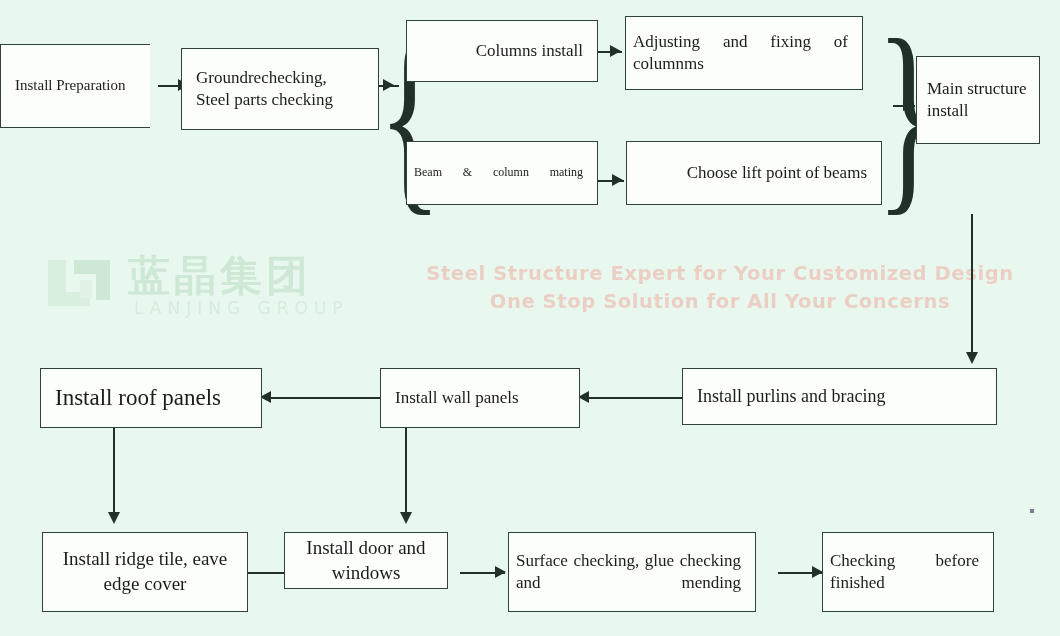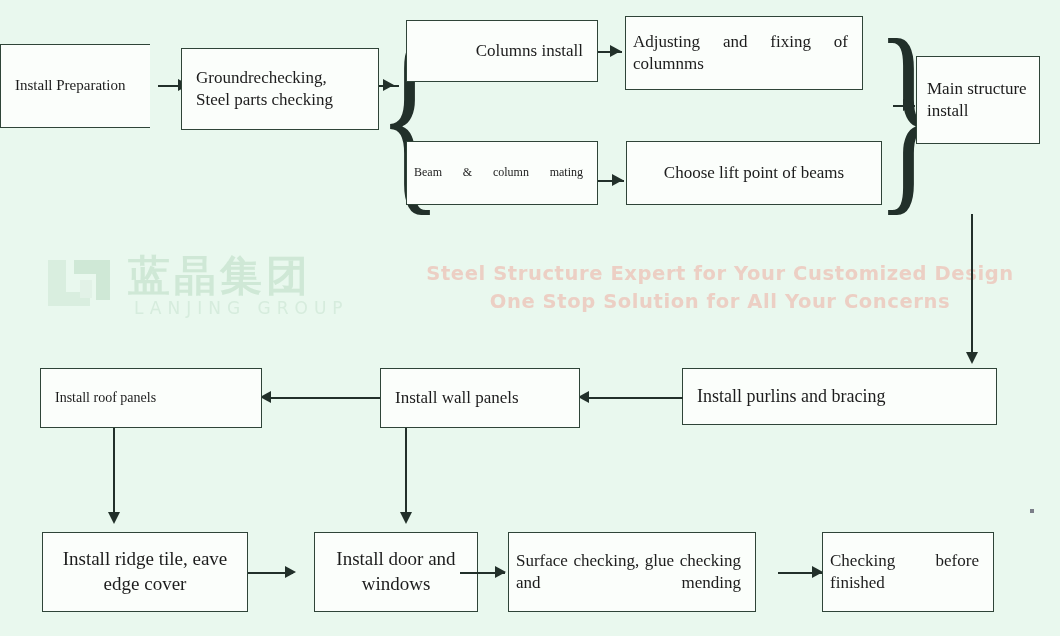--- a/index.html
+++ b/index.html
@@ -183,21 +183,21 @@
   </div>
 
   <div class="node justify" style="left:406px; top:141px; width:192px; height:64px; font-size:12px;">
     <span class="txt">Beam  &amp;  column  mating</span>
   </div>
 
   <div class="line hline" style="left:598px; top:180px; width:26px;"></div>
   <div class="arrowhead right" style="left:612px; top:174px;"></div>
 
   <div class="node center" style="left:626px; top:141px; width:256px; height:64px; font-size:17px;">
-    <span class="txt" style="text-align:center;">Choose lift point of beams</span>
+    <span class="txt" style="text-align:right;">Choose lift point of beams</span>
   </div>
 
   <div class="brace" style="left:876px; top:6px; font-size:215px; transform:scaleX(0.62); transform-origin:left top;">}</div>
 
   <div class="line hline" style="left:893px; top:105px; width:22px;"></div>
   <div class="arrowhead right" style="left:903px; top:99px;"></div>
 
   <div class="node" style="left:916px; top:56px; width:124px; height:88px; font-size:17px;">
     <span class="txt" style="padding:0 10px;">
       <span>Main structure install</span>
@@ -214,38 +214,38 @@
   <div class="line hline" style="left:583px; top:397px; width:100px;"></div>
   <div class="arrowhead left" style="left:578px; top:391px;"></div>
 
   <div class="node" style="left:380px; top:368px; width:200px; height:60px; font-size:17px;">
     <span class="txt">Install  wall  panels</span>
   </div>
 
   <div class="line hline" style="left:266px; top:397px; width:114px;"></div>
   <div class="arrowhead left" style="left:260px; top:391px;"></div>
 
-  <div class="node" style="left:40px; top:368px; width:222px; height:60px; font-size:14px;">
+  <div class="node" style="left:40px; top:368px; width:222px; height:60px; font-size:23px;">
     <span class="txt">Install roof panels</span>
   </div>
 
   <div class="line vline" style="left:113px; top:428px; height:88px;"></div>
   <div class="arrowhead down" style="left:108px; top:512px;"></div>
 
   <div class="line vline" style="left:405px; top:428px; height:88px;"></div>
   <div class="arrowhead down" style="left:400px; top:512px;"></div>
 
   <div class="node center" style="left:42px; top:532px; width:206px; height:80px; font-size:19px;">
     <span class="txt">Install ridge tile, eave edge cover</span>
   </div>
 
   <div class="line hline" style="left:248px; top:572px; width:45px;"></div>
   <div class="arrowhead right" style="left:285px; top:566px;"></div>
 
-  <div class="node center" style="left:314px; top:532px; width:164px; height:80px; font-size:19px;">
+  <div class="node center" style="left:284px; top:532px; width:164px; height:57px; font-size:19px;">
     <span class="txt">Install door and windows</span>
   </div>
 
   <div class="line hline" style="left:460px; top:572px; width:45px;"></div>
   <div class="arrowhead right" style="left:495px; top:566px;"></div>
 
   <div class="node justify" style="left:508px; top:532px; width:248px; height:80px; font-size:17px;">
     <span class="txt">Surface  checking,  glue  checking  and  mending</span>
   </div>
 

